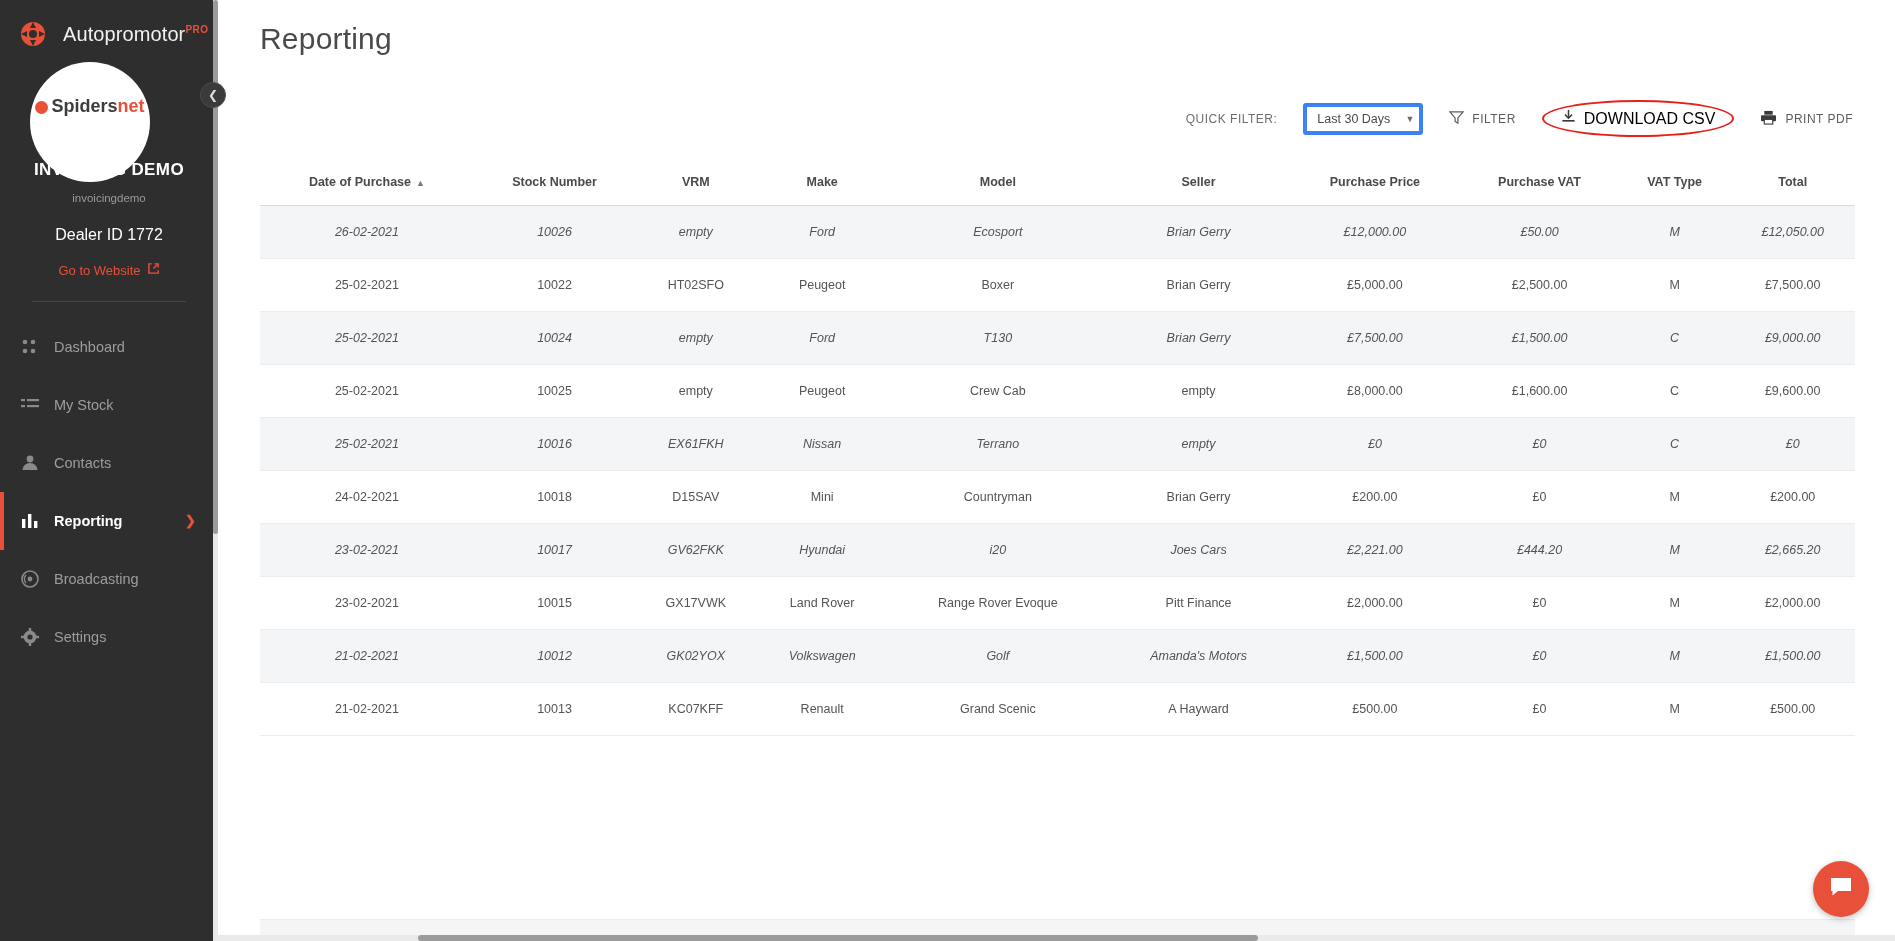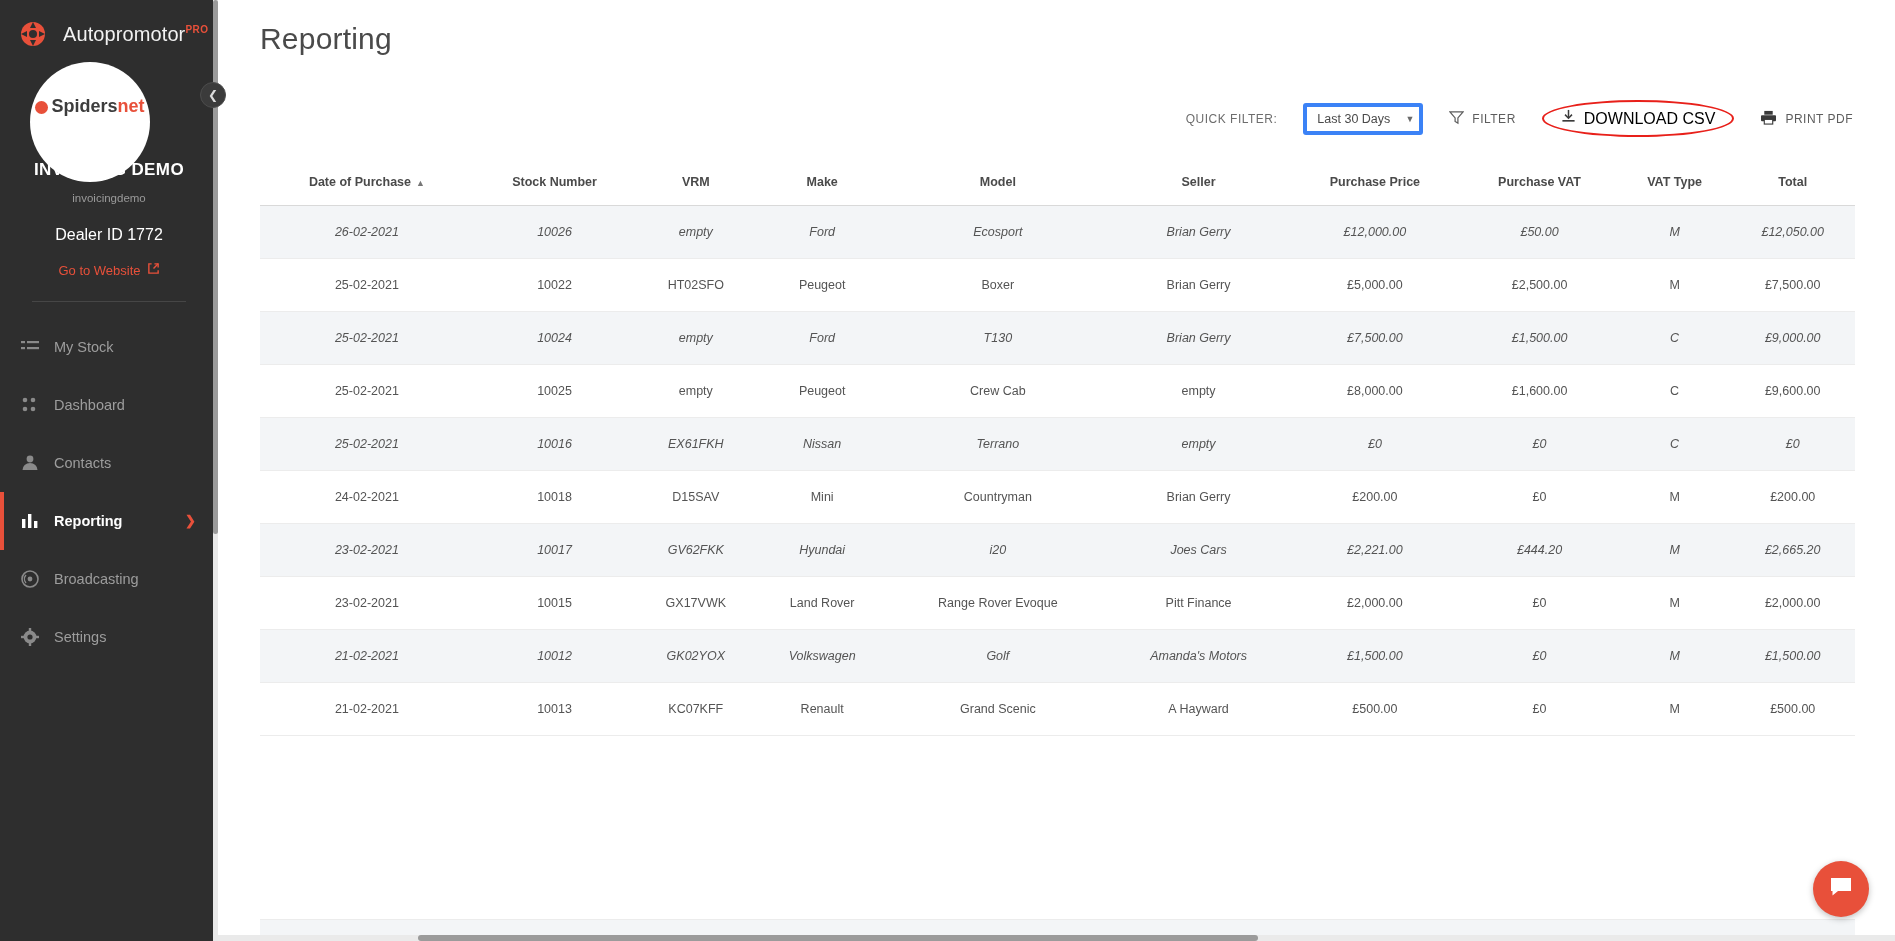--- a/index.html
+++ b/index.html
@@ -207,38 +207,38 @@
           </svg>
         </span>
       </div>
       <div class="divider"></div>
     </div>
 
     <nav class="nav">
       <div class="nav-item">
         <span class="ico">
           <svg width="18" height="18" viewBox="0 0 18 18">
+              <circle cx="4" cy="4" r="2.3" fill="#8a8a8a"></circle>
+              <circle cx="12" cy="4" r="2.3" fill="#8a8a8a"></circle>
+              <circle cx="4" cy="13" r="2.3" fill="#8a8a8a"></circle>
+              <circle cx="12" cy="13" r="2.3" fill="#8a8a8a"></circle>
+            </svg>
+        </span>
+        <span>Dashboard</span>
+      </div>
+      <div class="nav-item">
+        <span class="ico">
+          <svg width="18" height="18" viewBox="0 0 18 18">
               <rect x="0" y="3" width="4" height="2.2" fill="#8a8a8a"></rect>
               <rect x="6" y="3" width="12" height="2.2" fill="#8a8a8a"></rect>
               <rect x="0" y="9" width="4" height="2.2" fill="#8a8a8a"></rect>
               <rect x="6" y="9" width="12" height="2.2" fill="#8a8a8a"></rect>
             </svg>
         </span>
         <span>My Stock</span>
-      </div>
-      <div class="nav-item">
-        <span class="ico">
-          <svg width="18" height="18" viewBox="0 0 18 18">
-              <circle cx="4" cy="4" r="2.3" fill="#8a8a8a"></circle>
-              <circle cx="12" cy="4" r="2.3" fill="#8a8a8a"></circle>
-              <circle cx="4" cy="13" r="2.3" fill="#8a8a8a"></circle>
-              <circle cx="12" cy="13" r="2.3" fill="#8a8a8a"></circle>
-            </svg>
-        </span>
-        <span>Dashboard</span>
       </div>
       <div class="nav-item">
         <span class="ico">
           <svg width="18" height="18" viewBox="0 0 18 18">
               <circle cx="9" cy="5" r="3.4" fill="#8a8a8a"></circle>
               <path d="M1.5 16 a7.5 7 0 0 1 15 0 Z" fill="#8a8a8a"></path>
             </svg>
         </span>
         <span>Contacts</span>
       </div>

